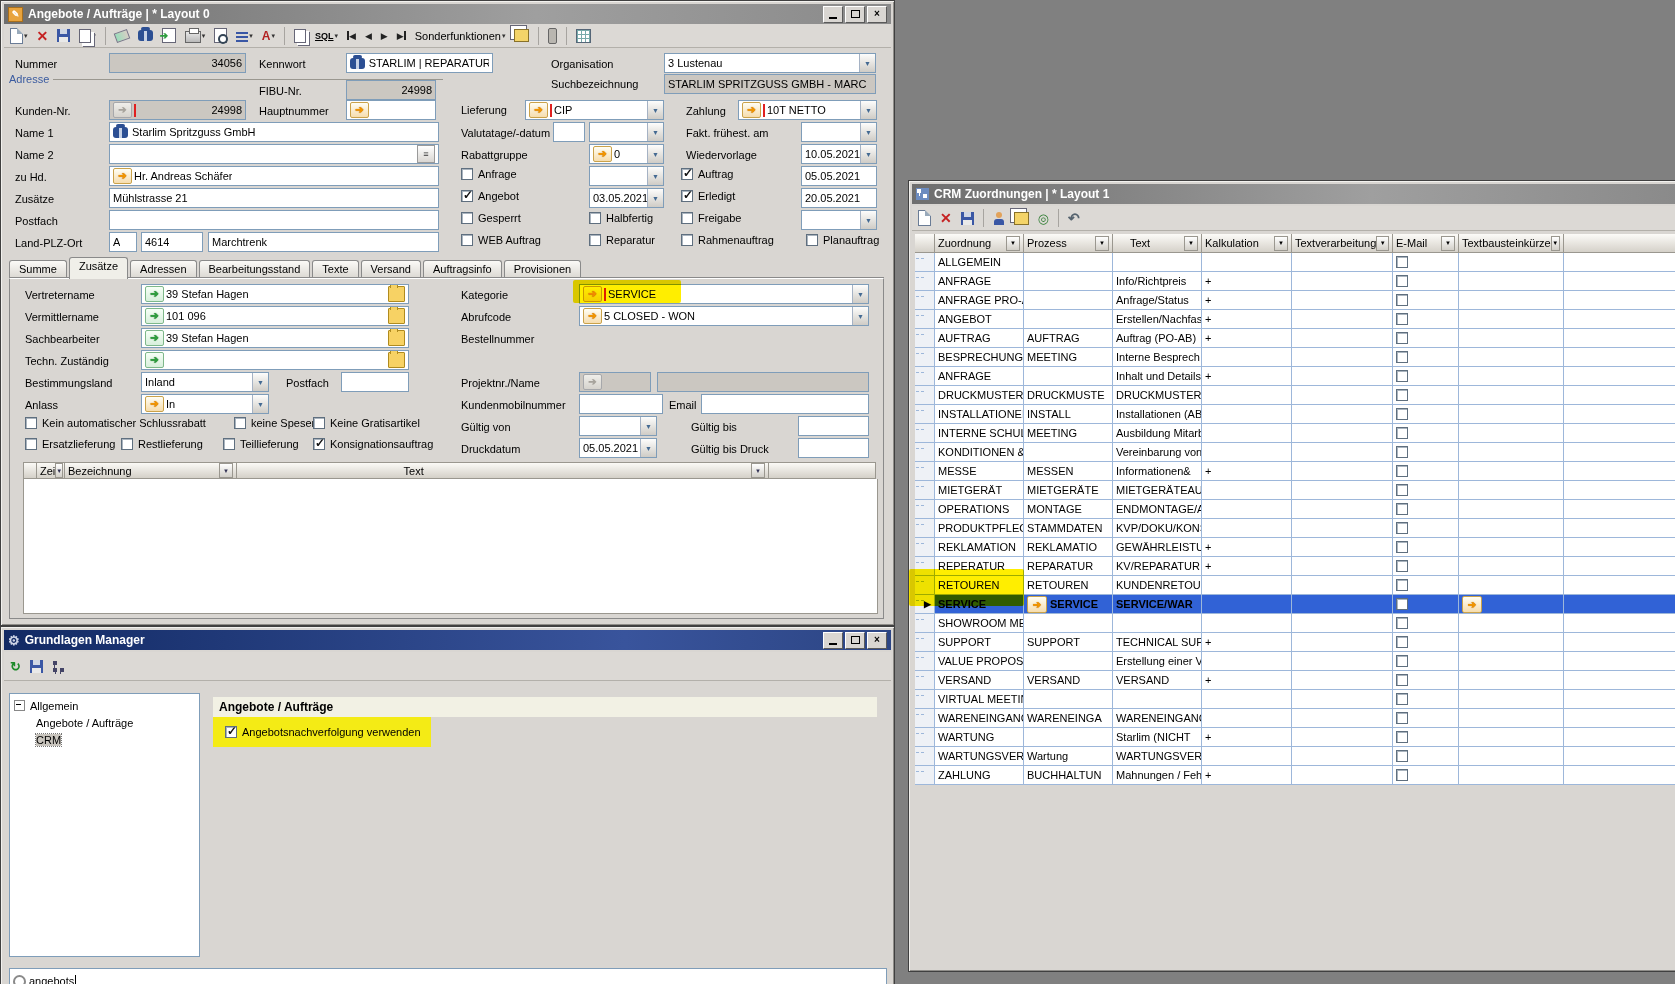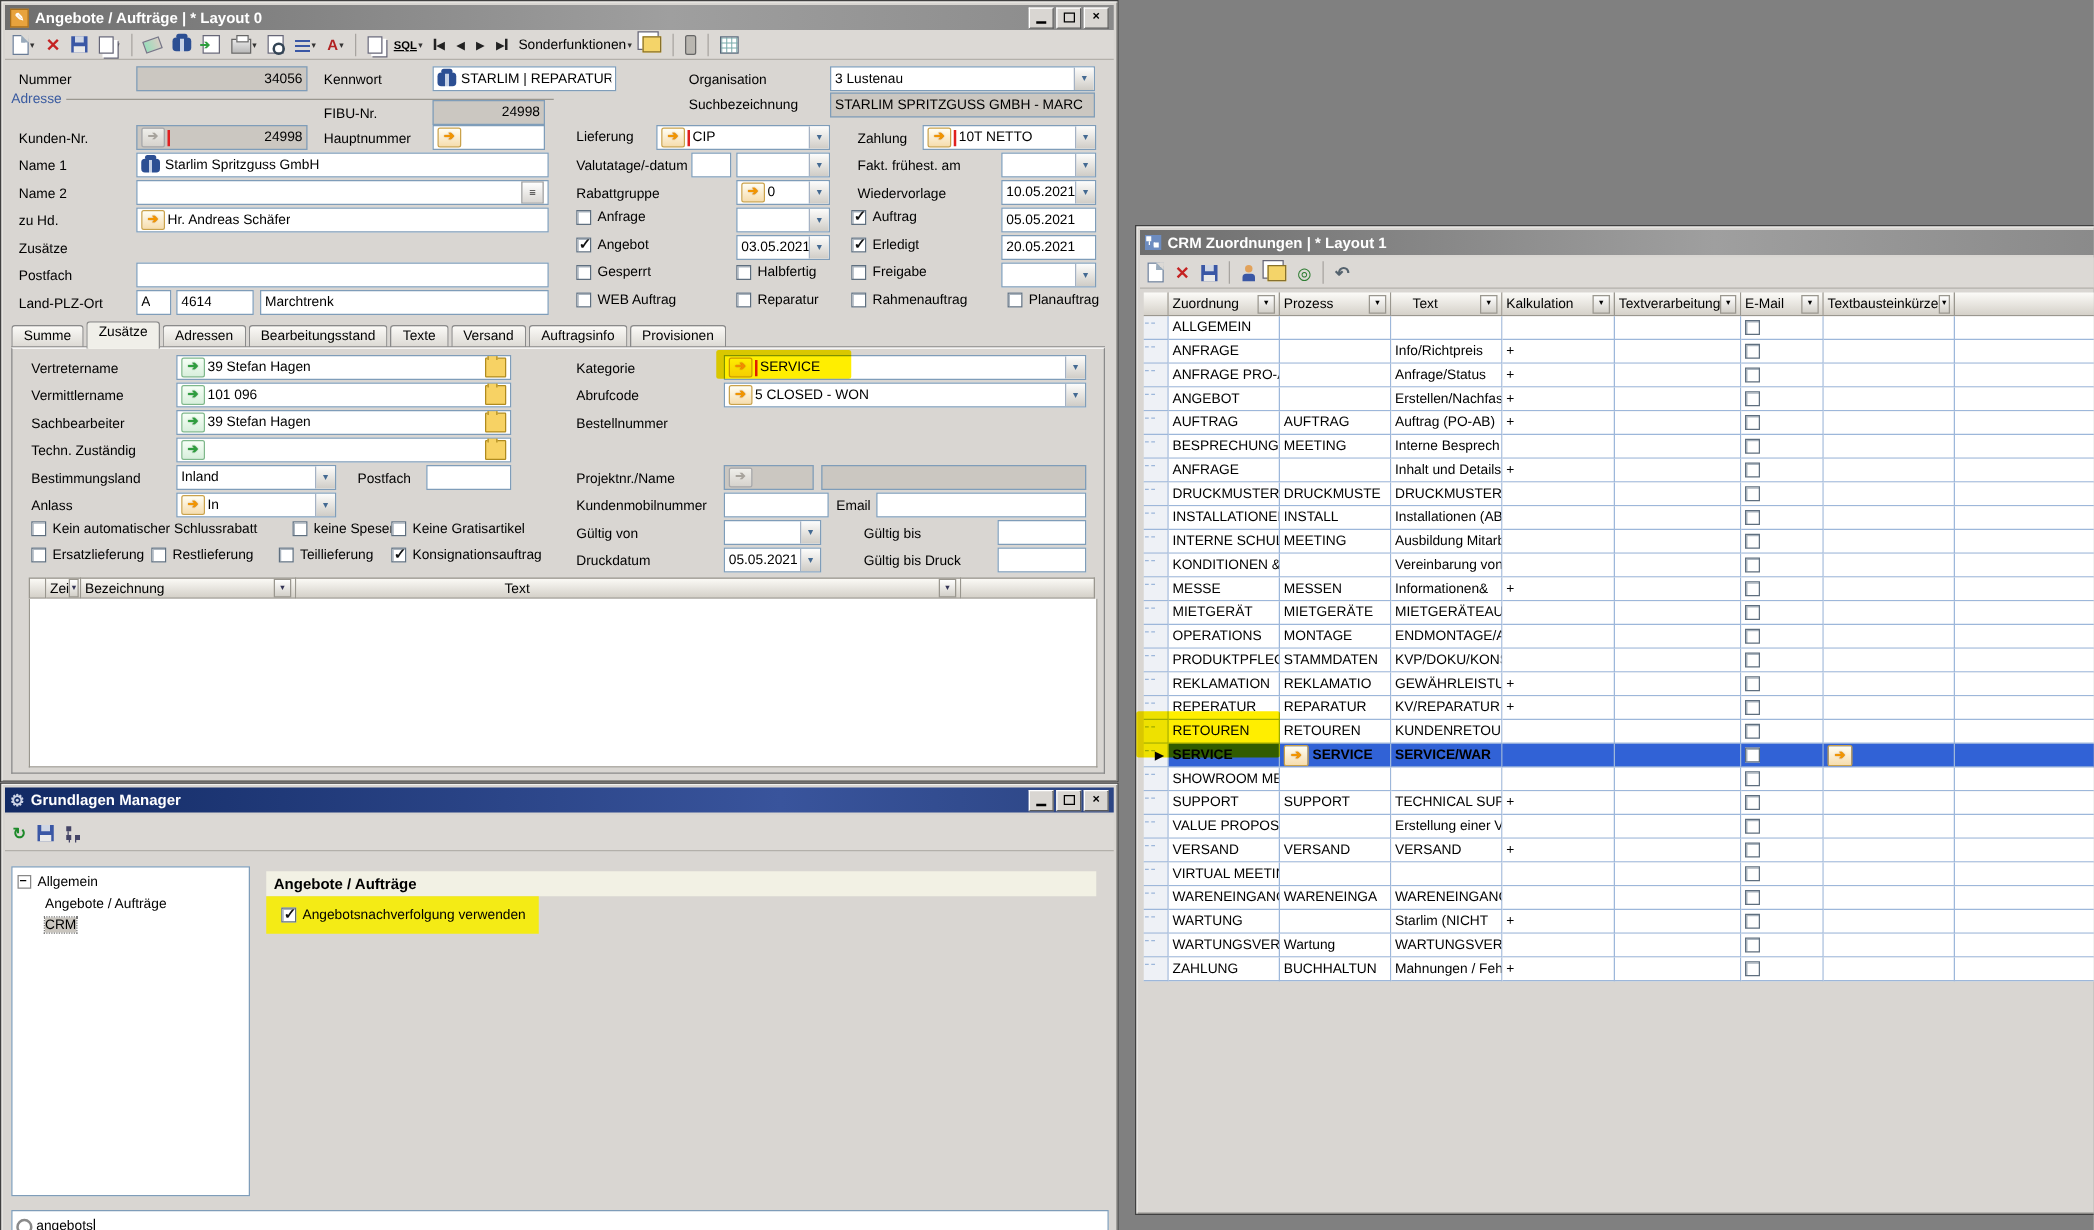--- a/index.html
+++ b/index.html
@@ -343,20 +343,23 @@
     </div>
   <div class="cbrow" style="left:680px;top:167px">
       <span class="cbx checked"></span>
       <span>Auftrag</span>
     </div>
   <div class="fld" style="left:800px;top:165px;width:76px">
       <span class="v">05.05.2021</span>
     </div>
 
   <div class="lbl" style="left:14px;top:191px">Zusätze</div>
+  <div class="fld" style="left:108px;top:187px;width:330px">
+      <span class="v">Mühlstrasse 21</span>
+    </div>
   <div class="cbrow" style="left:460px;top:189px">
       <span class="cbx checked"></span>
       <span>Angebot</span>
     </div>
   <div class="fld" style="left:588px;top:187px;width:75px">
       <span class="v">03.05.2021</span>
       <span class="dd">▼</span>
     </div>
   <div class="cbrow" style="left:680px;top:189px">
       <span class="cbx checked"></span>

